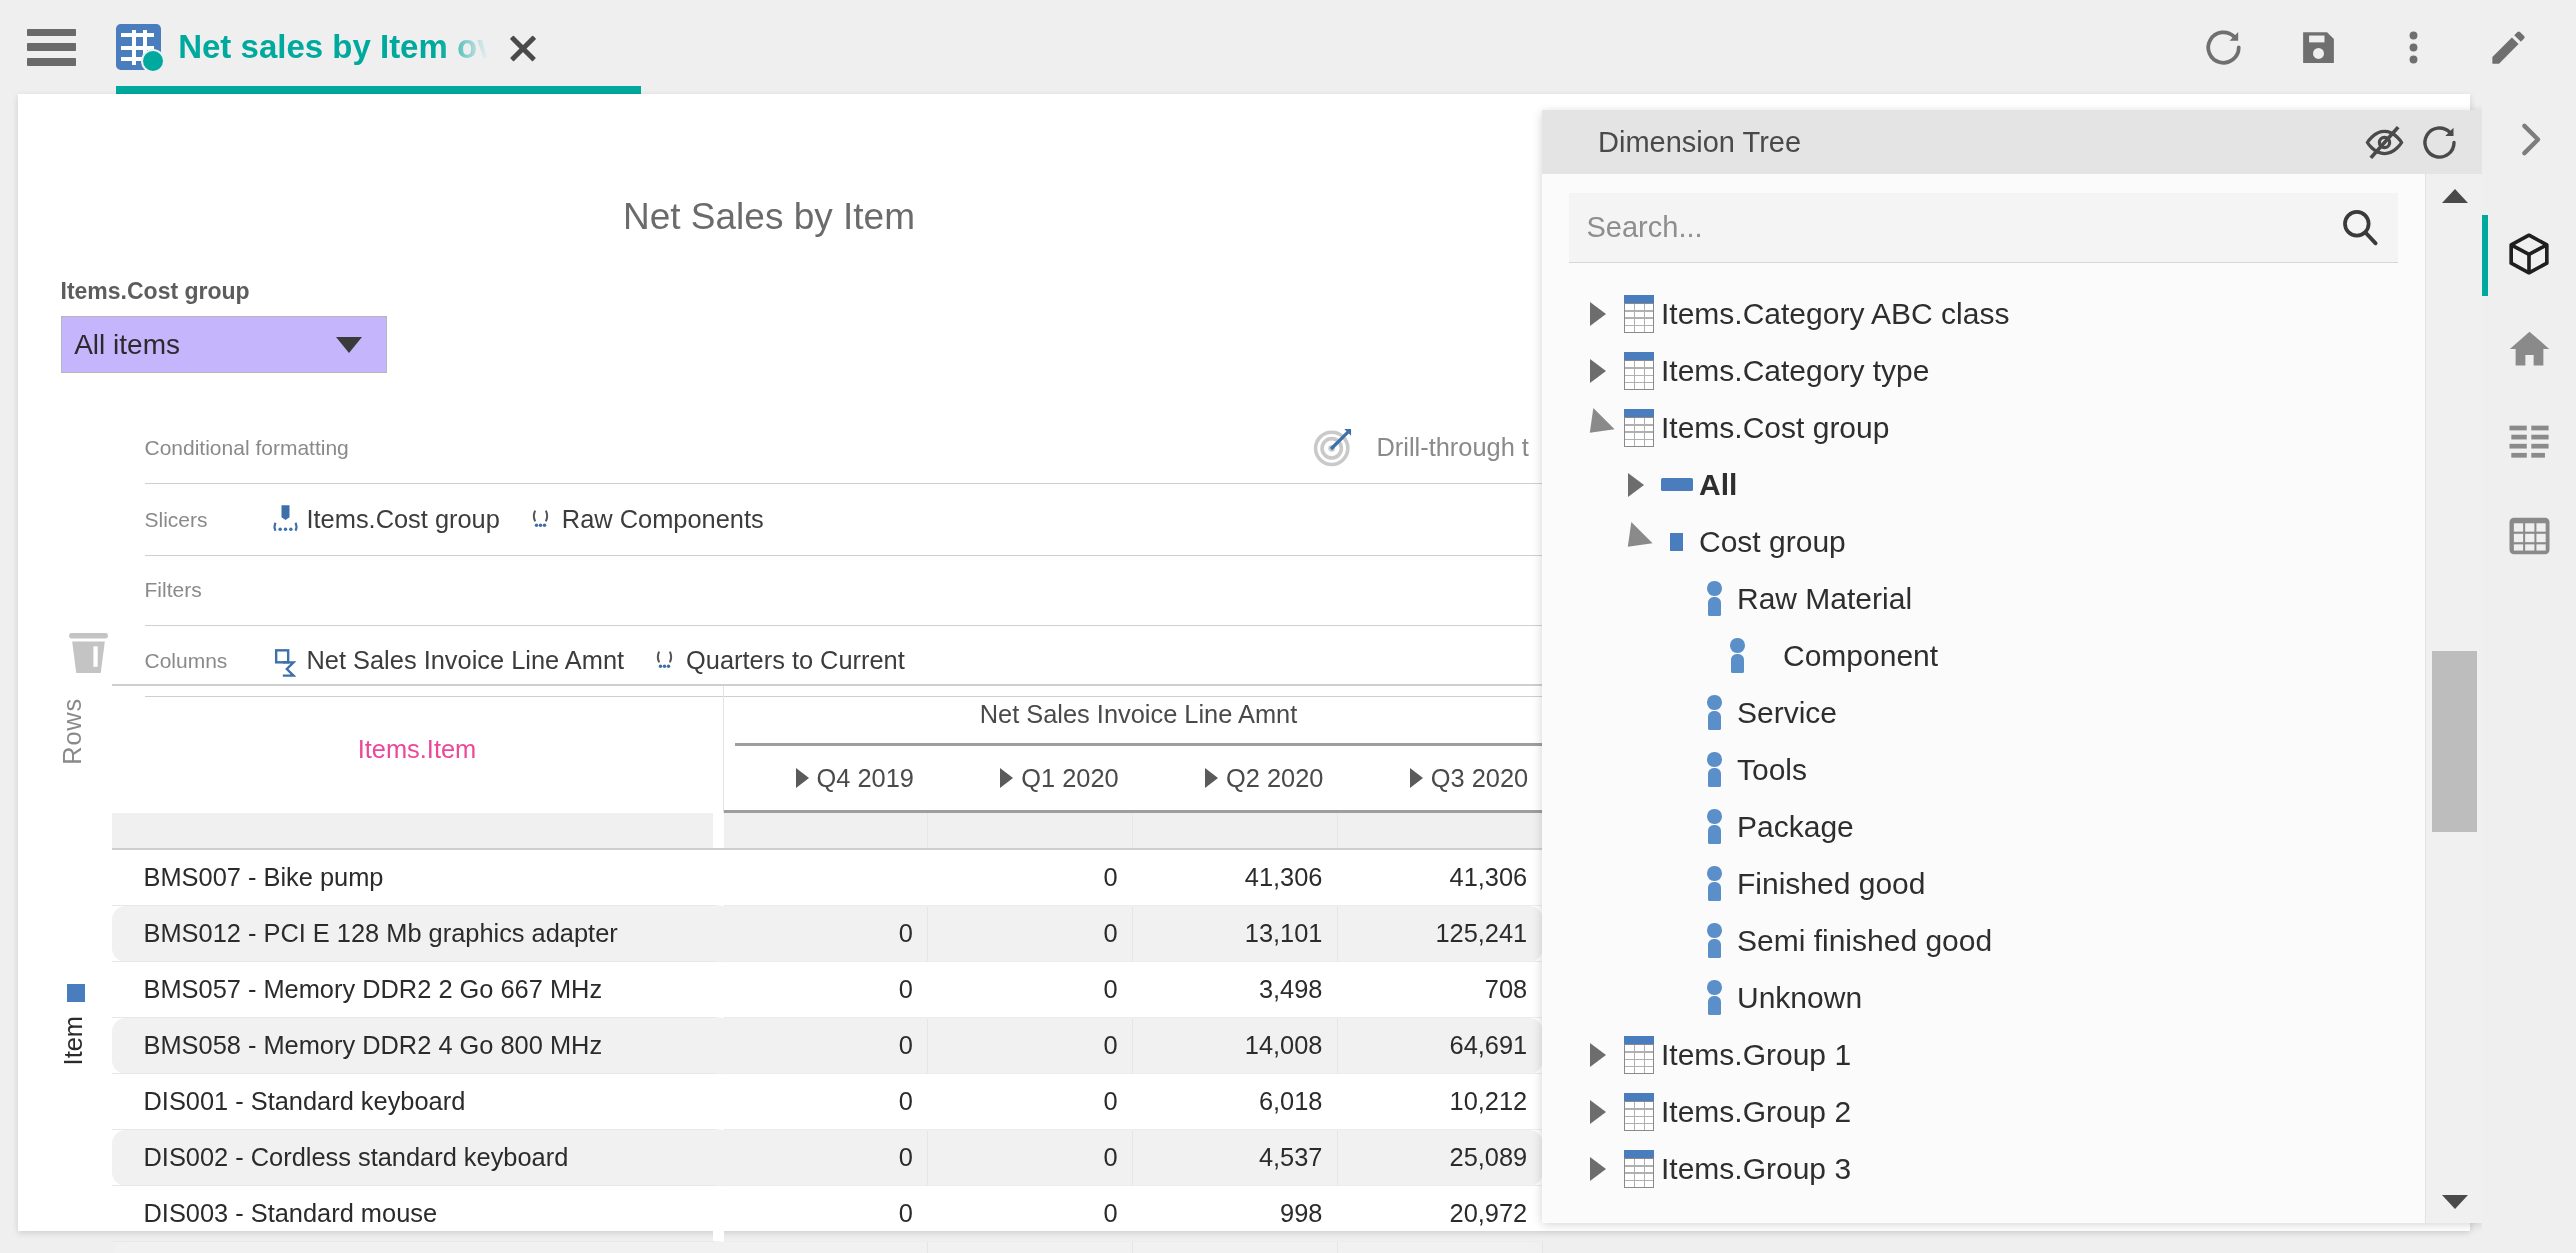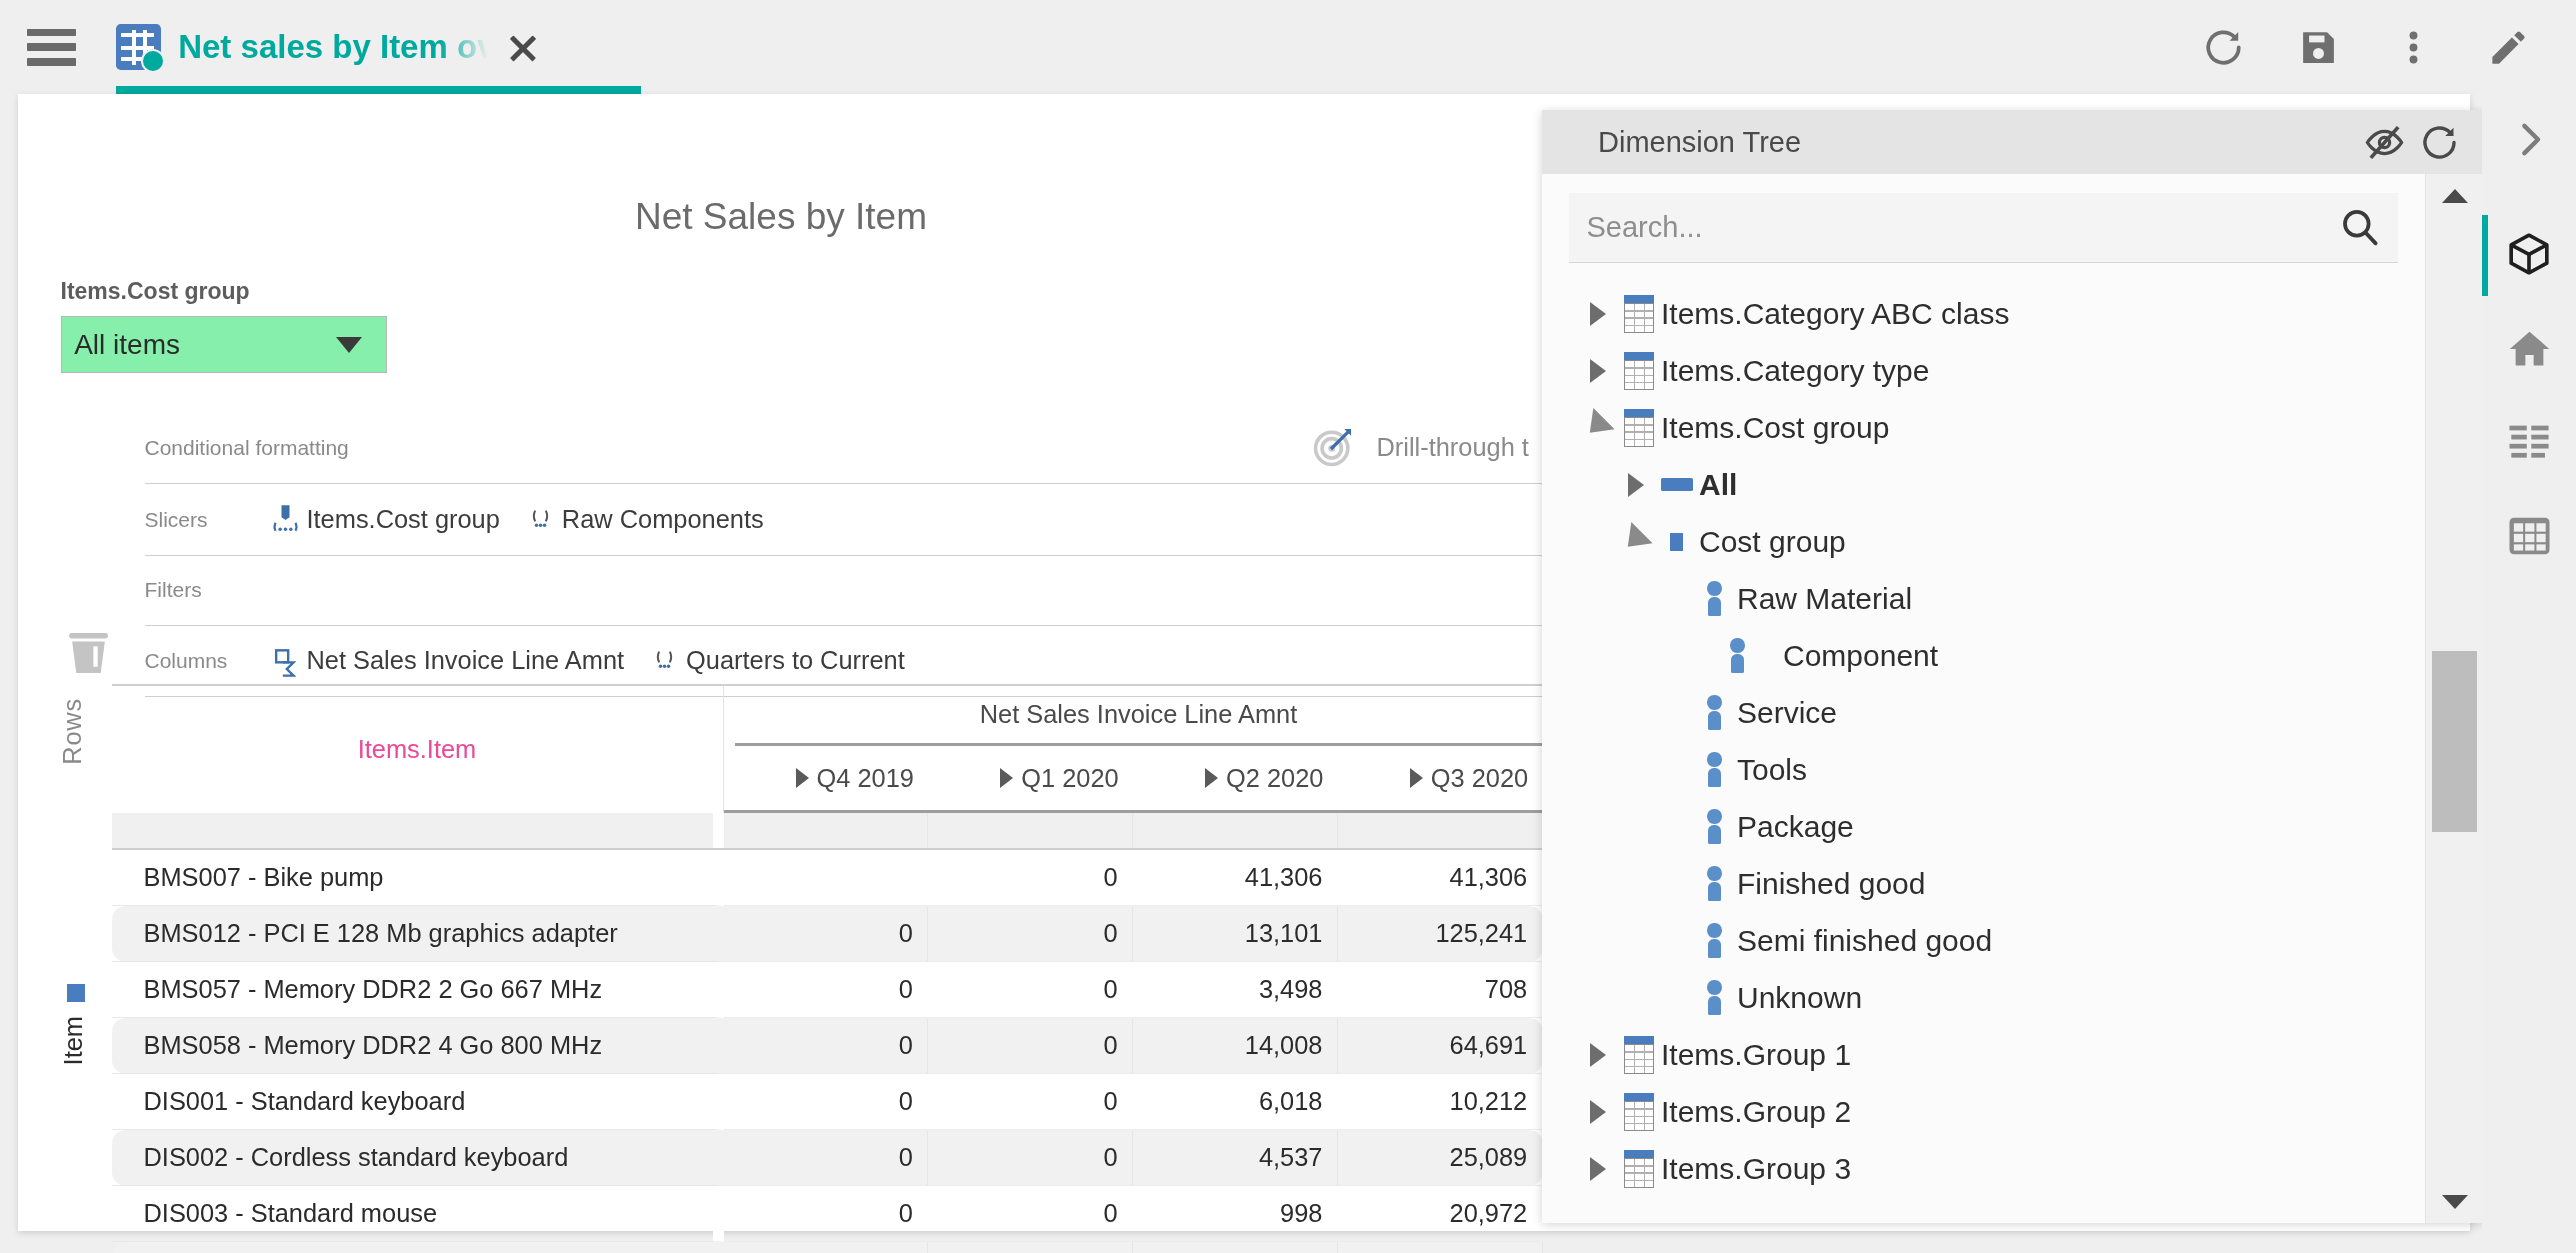--- a/index.html
+++ b/index.html
@@ -55,29 +55,29 @@
   .tb-icon { width:46px; height:46px; cursor:pointer; color:#6f6f6f; display:flex; align-items:center; justify-content:center; }
   .tb-icon svg { display:block; }
 
   
   .workspace {
     position:absolute; left:17.5px; top:94px; width:2452px; height:1137px;
     background:#ffffff; box-shadow:0 1.6px 6.4px rgba(0,0,0,.14);
   }
 
   .report-title {
-    position:absolute; left:12px; top:102px; width:1503px; text-align:center;
+    position:absolute; left:0; top:102px; width:1503px; text-align:center;
     font-size:37px; color:#6b6b6b; font-weight:400;
   }
 
   
   .slicer-block { position:absolute; left:43px; top:184px; }
   .slicer-label { font-size:23px; font-weight:bold; color:#5d5d5d; margin-bottom:11px; }
   .slicer-select {
-    width:326px; height:57px; border:1.6px solid #b7b7b7; background:#86efac;
+    width:326px; height:57px; border:1.6px solid #b7b7b7; background:#c4b5fd;
     display:flex; align-items:center; padding:0 12.7px; cursor:pointer;
   }
   .slicer-value { font-size:28px; color:#2b2b2b; flex:1; }
   .caret-down { width:0;height:0;border-left:13.5px solid transparent;border-right:13.5px solid transparent;border-top:16px solid #3a3a3a; margin-right:11px;}
 
   
   .sect {
     position:absolute; left:127px; width:1439px; height:72px;
     display:flex; align-items:center; border-bottom:1.6px solid #cfcfcf;
   }

